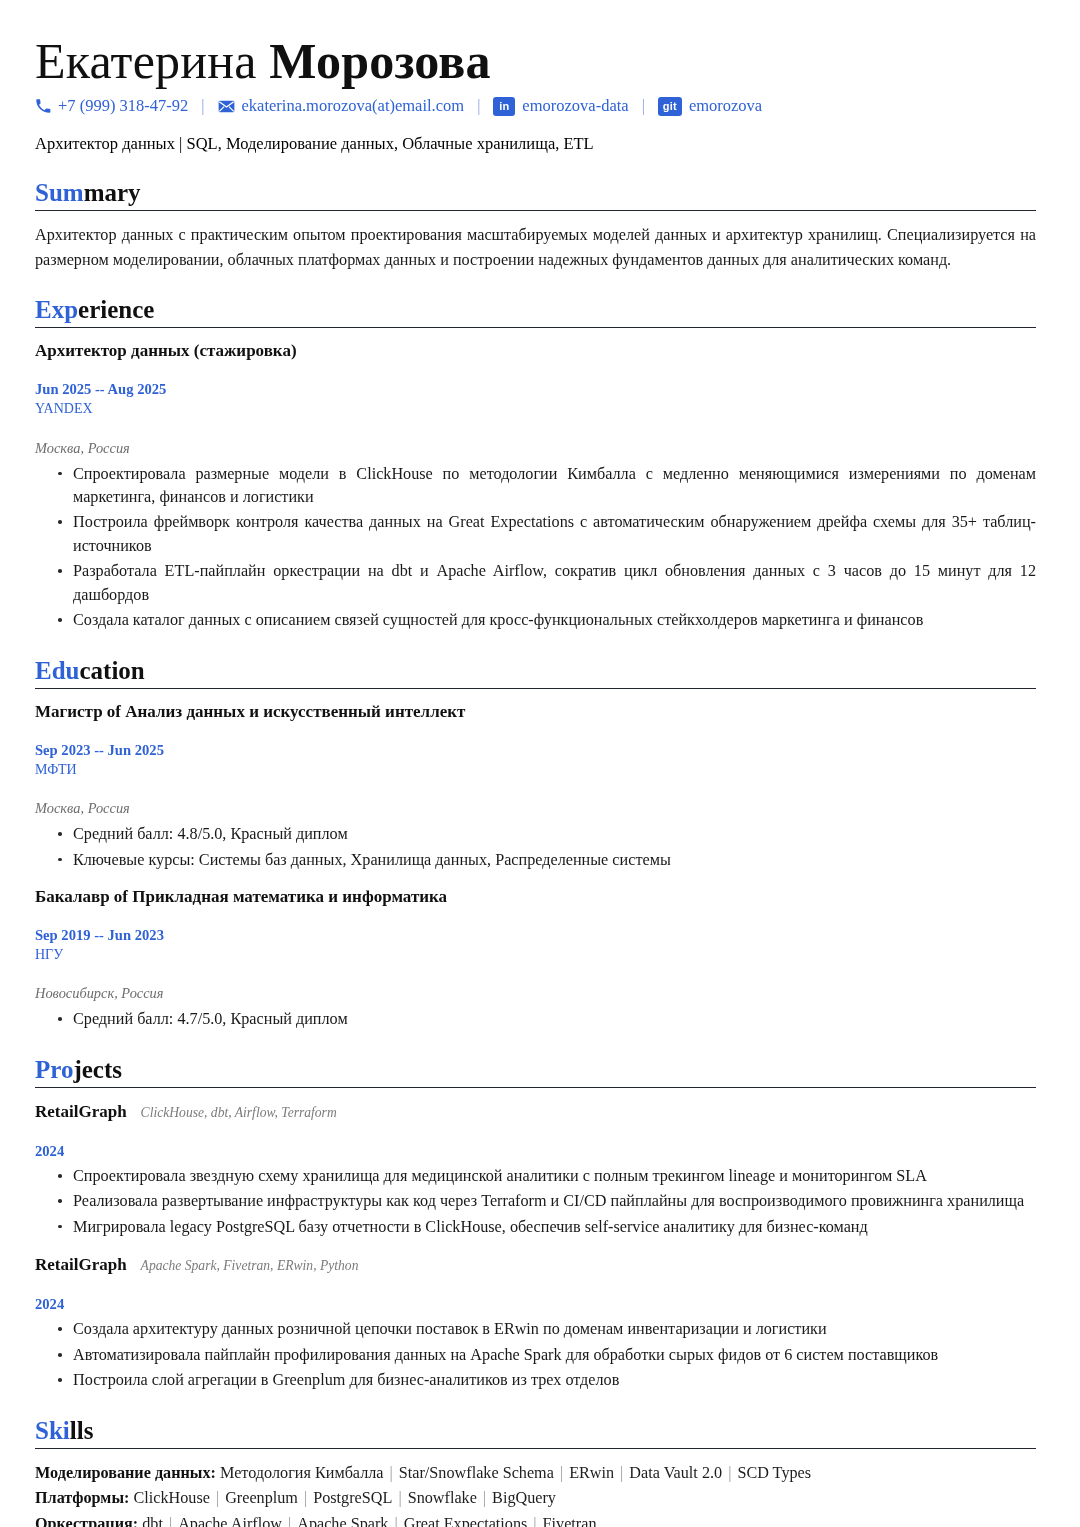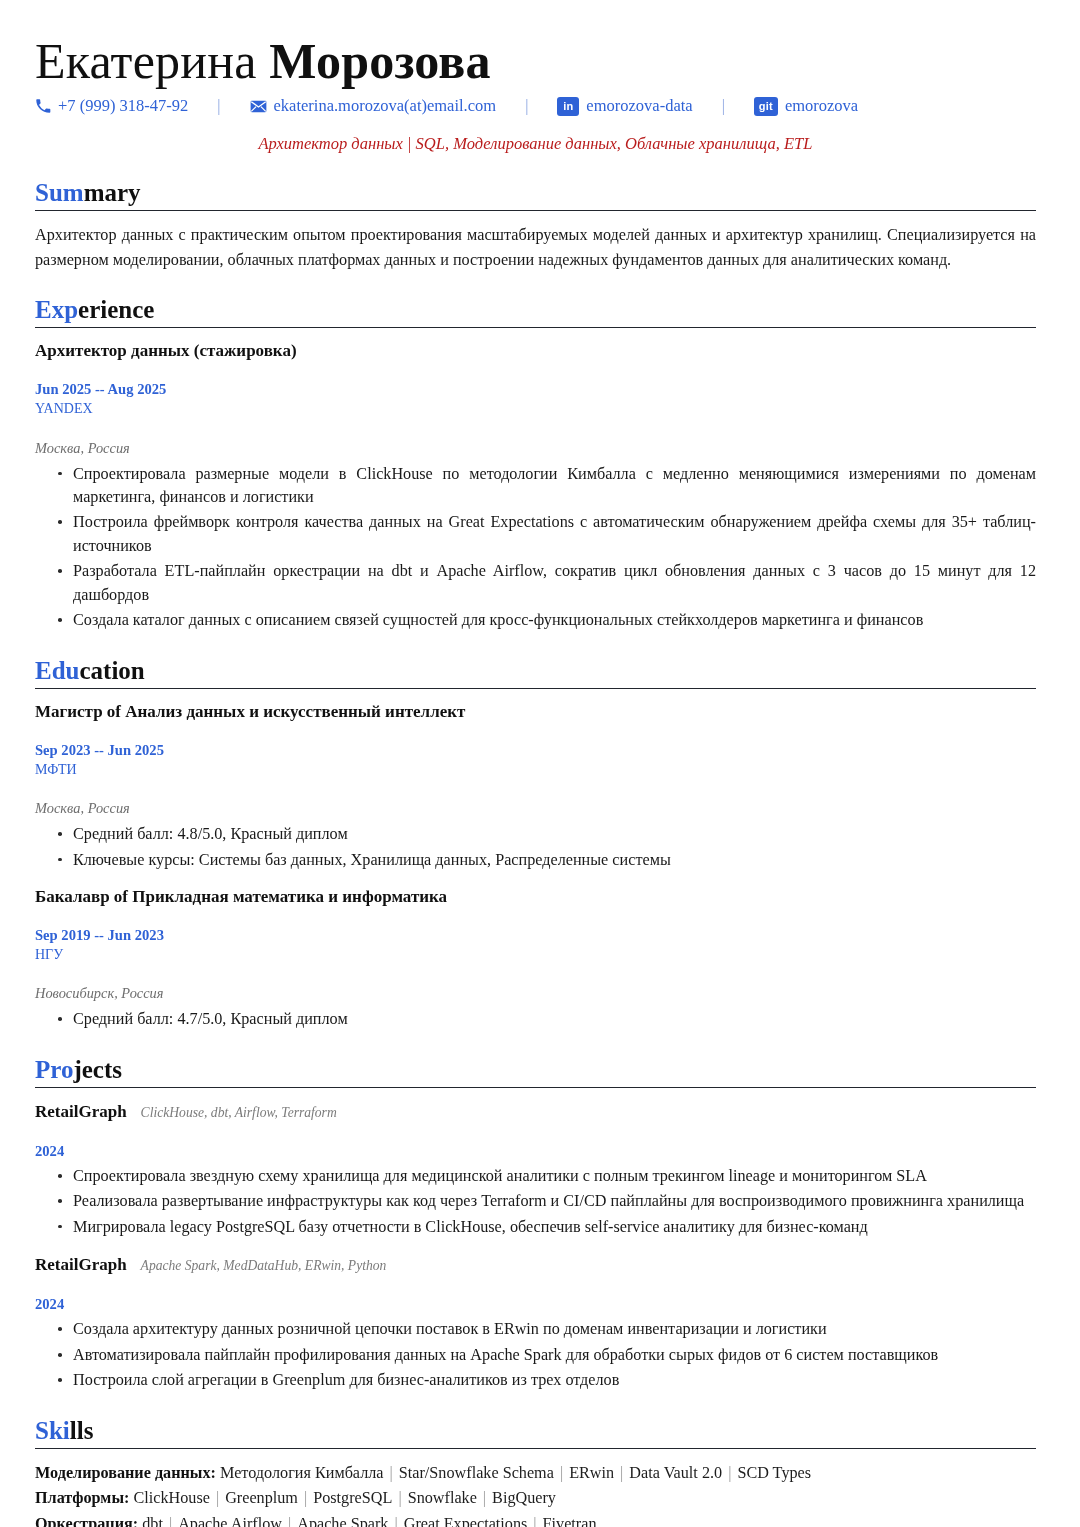--- a/index.html
+++ b/index.html
@@ -34,21 +34,21 @@
     white-space: nowrap;
   }
   .name .last { font-weight: 700; }
 
   .contact-line {
     font-size: 16.5px;
     color: #2f62d6;
     margin: 2px 0 0 0;
     display: flex;
     flex-wrap: nowrap;
-    gap: 16px;
+    gap: 0;
     line-height: 1.5;
   }
   .contact-item {
     display: inline-flex;
     align-items: center;
     gap: 7px;
     color: #2f62d6;
     white-space: nowrap;
   }
   .contact-sep {
@@ -74,25 +74,23 @@
     font-weight: 700;
     font-size: 11px;
     line-height: 1;
     padding: 3.5px 5px 4px 5px;
     letter-spacing: 0.2px;
     min-width: 12px;
   }
 
   .tagline {
     font-size: 16.5px;
-    font-style: italic;
-    color: #b91c1c;
+    color: #000000;
     margin: 14px 0 0 0;
     line-height: 1.35;
-    text-align: center;
   }
 
   
   .section { margin-top: 24px; }
   .section-head {
     font-size: 25px;
     font-weight: 700;
     line-height: 1.12;
     color: #101010;
     margin: 0;
@@ -358,21 +356,21 @@
           <li class="nojust">Спроектировала звездную схему хранилища для медицинской аналитики с полным трекингом lineage и мониторингом SLA</li>
           <li>Реализовала развертывание инфраструктуры как код через Terraform и CI/CD пайплайны для воспроизводимого провижнинга хранилища</li>
           <li class="nojust">Мигрировала legacy PostgreSQL базу отчетности в ClickHouse, обеспечив self-service аналитику для бизнес-команд</li>
         </ul>
       </div>
 
       <div class="entry">
         <div class="entry-row">
           <div class="proj-left">
             <span class="proj-name">RetailGraph</span>
-            <span class="proj-stack">Apache Spark, MedDataHub, ERwin, Python</span>
+            <span class="proj-stack">Apache Spark, Fivetran, ERwin, Python</span>
           </div>
           <div class="entry-date">2024</div>
         </div>
         <ul class="bullets">
           <li class="nojust">Создала архитектуру данных розничной цепочки поставок в ERwin по доменам инвентаризации и логистики</li>
           <li class="nojust">Автоматизировала пайплайн профилирования данных на Apache Spark для обработки сырых фидов от 6 систем поставщиков</li>
           <li class="nojust">Построила слой агрегации в Greenplum для бизнес-аналитиков из трех отделов</li>
         </ul>
       </div>
 

